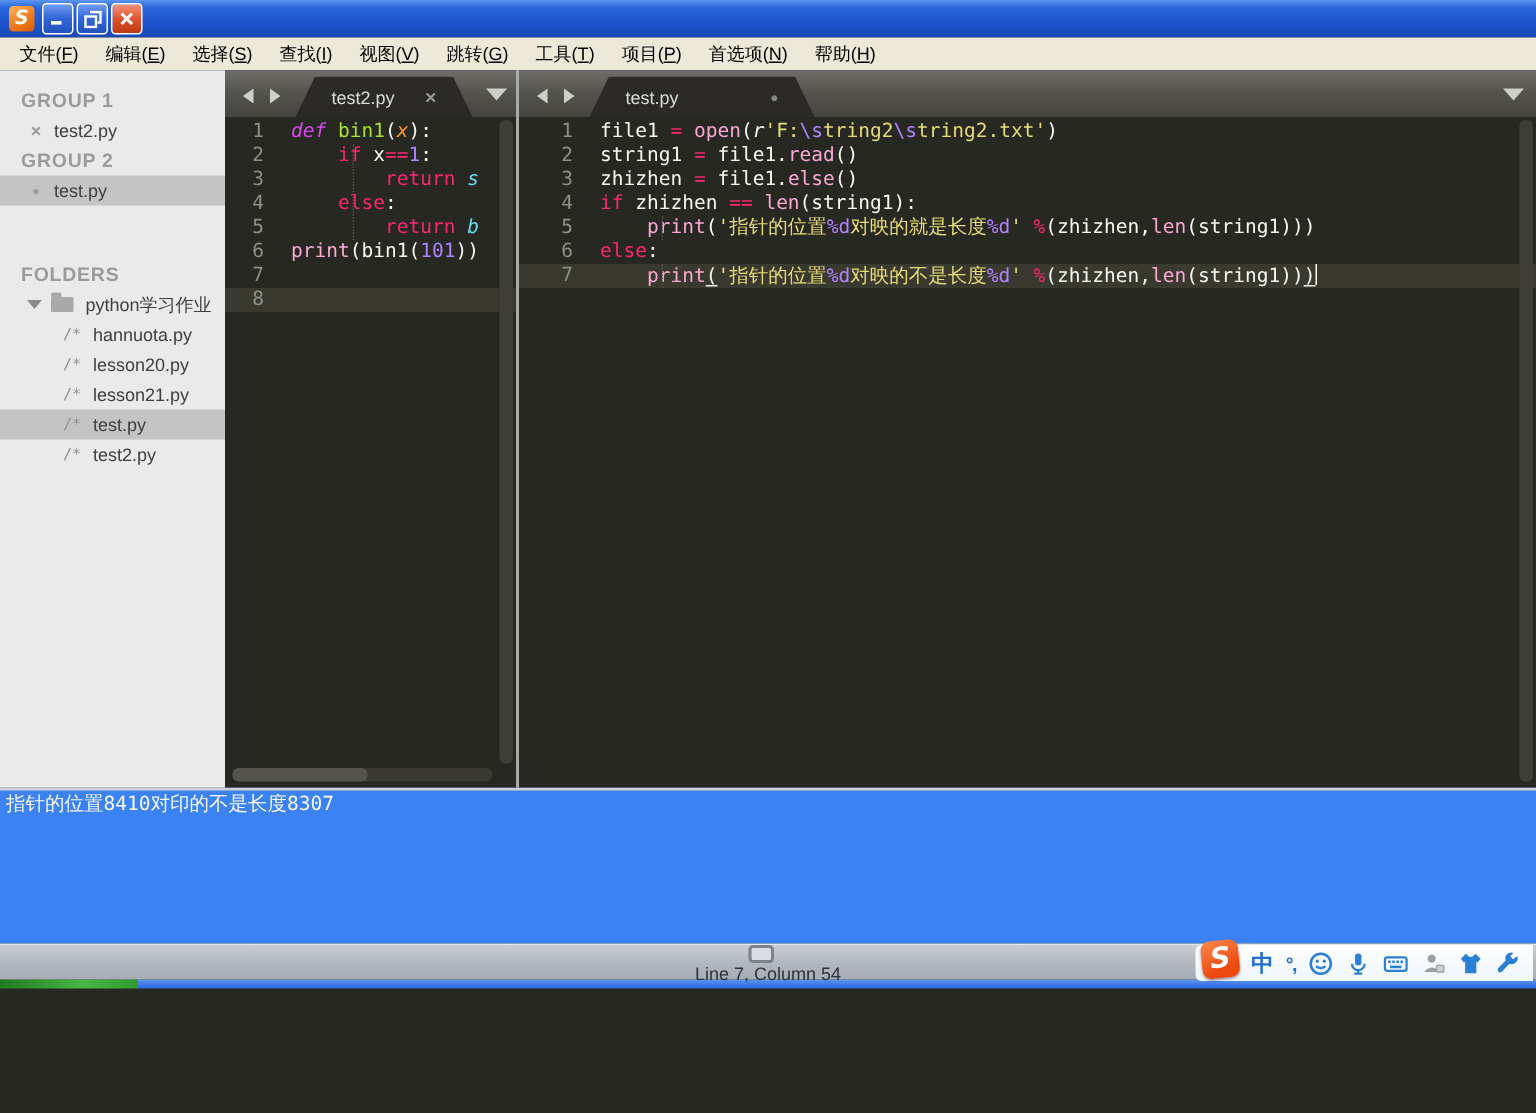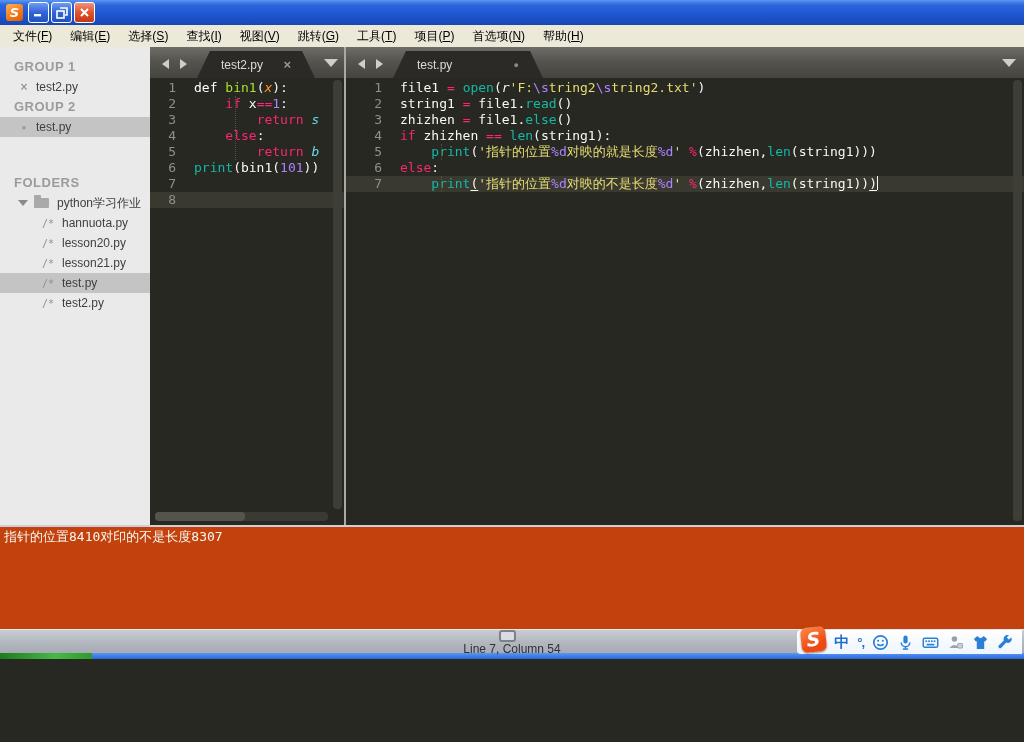--- a/index.html
+++ b/index.html
@@ -76,42 +76,42 @@
   .code { position:relative; flex:1; overflow:hidden; font:13px/16px "DejaVu Sans Mono",monospace;
           padding-top:2px; }
   .cline { display:flex; height:16px; white-space:pre; }
   .cline.current { background:#3a392f; }
   .lnum { width:36px; padding-right:10px; text-align:right; color:#8f908a; flex:none; }
   .pane2 .lnum { width:46px; }
   .ltext { padding-left:8px; color:#f8f8f2; }
   .tk-plain { color:#f8f8f2; }
   .tk-kw { color:#f92672; }
   .tk-fn { color:#a6e22e; }
-  .tk-bi { color:#14b8a6; }
+  .tk-bi { color:#f9a8d4; }
   .tk-bii { color:#66d9ef; font-style:italic; }
-  .tk-defkw { color:#ffffff; }
+  .tk-defkw { color:#d946ef; font-style:italic; }
   .tk-param { color:#fd971f; font-style:italic; }
   .tk-num { color:#ae81ff; }
   .tk-str { color:#e6db74; }
   .tk-esc { color:#ae81ff; }
   .tk-raw { color:#f8f8f2; font-style:italic; }
   .u { text-decoration:underline; text-underline-offset:2px; }
   .caret { display:inline-block; width:1px; height:14px; background:#f8f8f0; vertical-align:-2px; }
   .guide { position:absolute; width:0; border-left:1px dotted #52514a; }
 
   .vscroll { position:absolute; top:33px; bottom:16px; right:2px; width:9px; background:#312f2a;
              border-radius:4px; }
   .vscroll .thumb { width:100%; height:100%; background:#3e3d36; border-radius:4px; }
   .pane2 .vscroll { bottom:4px; background:#2f2e29; }
   .hscroll { position:absolute; bottom:4px; left:5px; right:16px; height:9px; background:#3a3934;
              border-radius:4px; }
   .hscroll .thumb { width:52%; height:100%; background:#55544c; border-radius:4px; }
 
   
-  .console { height:104px; background:#c2410c; border-top:2px solid #ccd0d6; color:#f8f8f2;
+  .console { height:104px; background:#3b82f6; border-top:2px solid #ccd0d6; color:#f8f8f2;
              font:13px/17px "DejaVu Sans Mono",monospace; padding:1px 4px; overflow:hidden; }
 
   
   .statusbar { height:24px; background:linear-gradient(180deg,#c9cdd3 0%,#b2b7bf 55%,#a6abb4 100%);
                border-top:1px solid #e3e6ea; display:flex; align-items:center; padding:0 10px;
                position:relative;flex-direction:column; }
   .doc-icon { width:17px; height:12px; border:2px solid #7d8288; border-radius:3px; background:#d9dde2;
               margin-right:10px; flex:none; }
   .pos { font-size:12px; color:#2f3237; }
   .sogou { position:absolute; right:2px; top:0; height:24px; display:flex; align-items:center; gap:8px;

